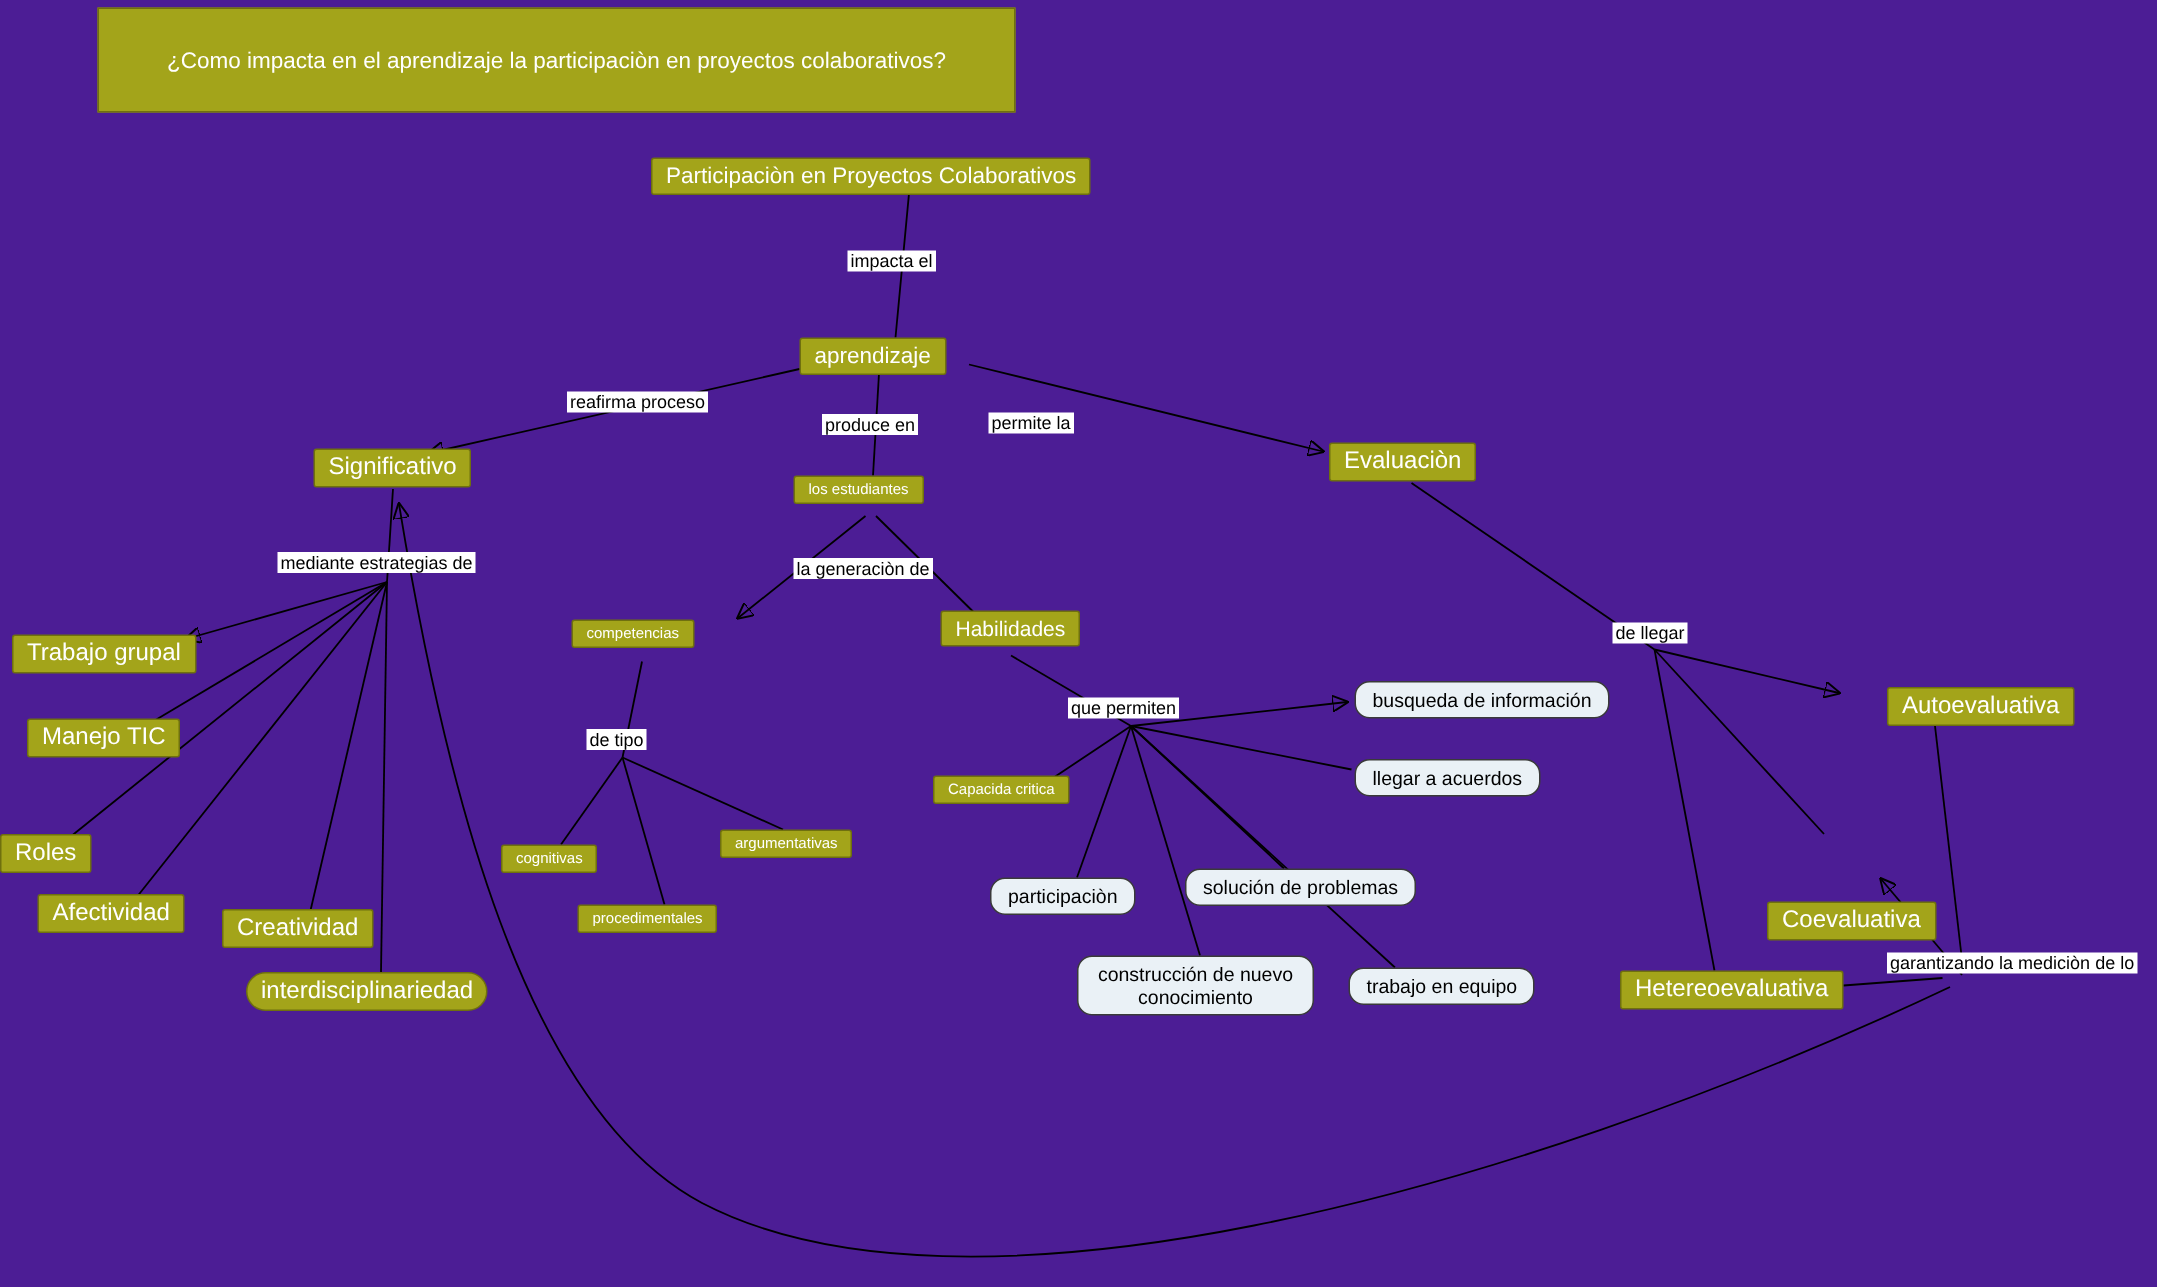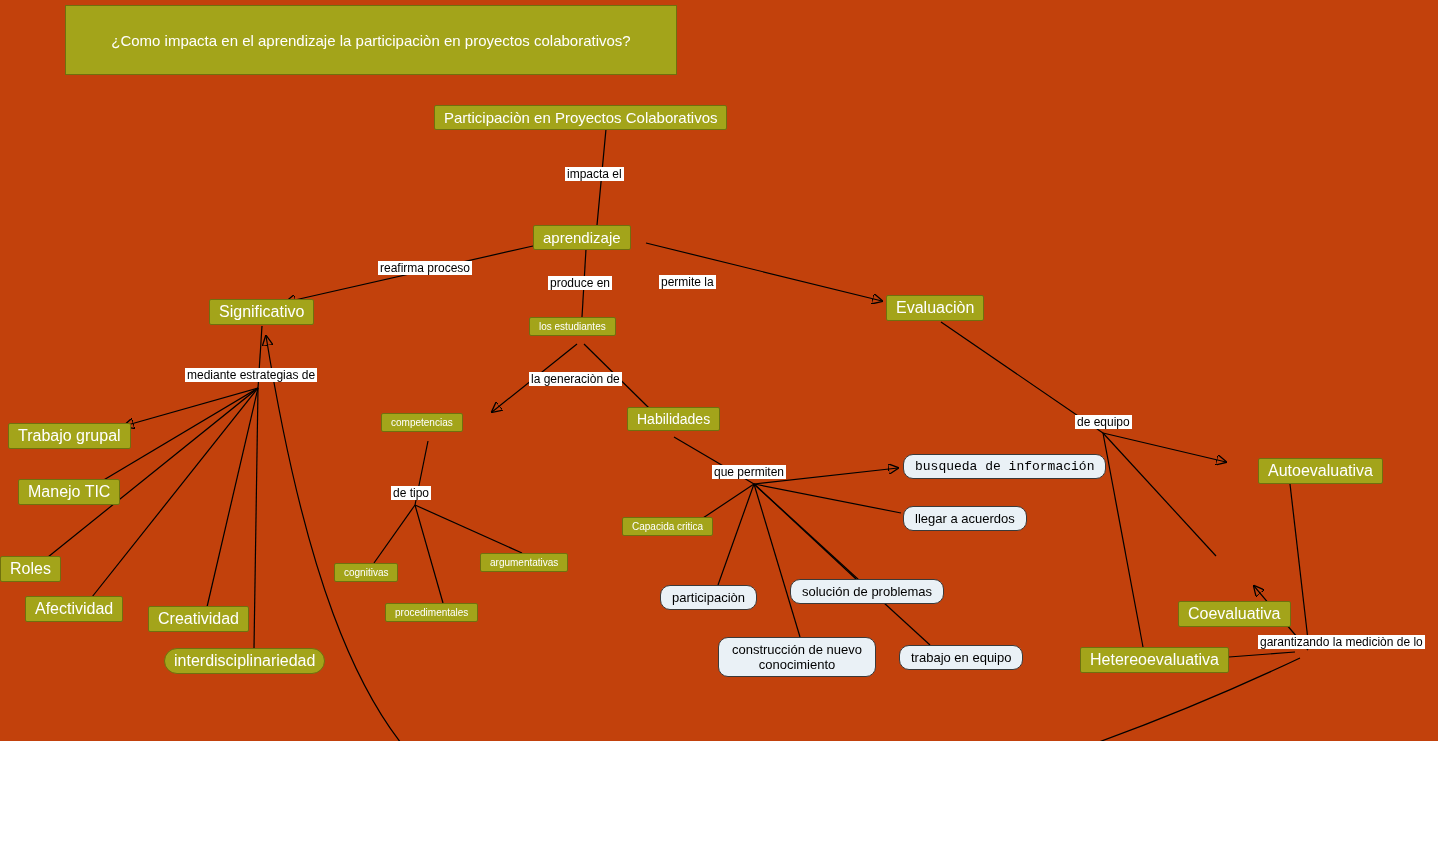--- a/index.html
+++ b/index.html
@@ -7,22 +7,22 @@
     --node-border:#6F700E;
     --node-text:#FFFFFF;
     --outcome-fill:#EAF1F6;
     --outcome-border:#3A3A3A;
     --line:#000000;
   }
   *{box-sizing:border-box;}
   html,body{margin:0;padding:0;background:#fff;}
   #canvas{
     position:relative;
-    width:1438px;height:741px;
-    background:#c2410c;
+    width:1438px;height:858px;
+    background:#4c1d95;
     font-family:"Liberation Sans", sans-serif;
     overflow:hidden;
   }
   #wires{position:absolute;left:0;top:0;z-index:1;}
   #wires line, #wires path{stroke:var(--line);stroke-width:1.2;fill:none;}
   .node{
     position:absolute;z-index:3;
     background:var(--node-fill);
     border:1px solid var(--node-border);
     color:var(--node-text);
@@ -128,31 +128,31 @@
   <div class="node fs14" style="left:627px;top:407px;">Habilidades</div>
   <div class="node fs13" style="left:334px;top:563px;">cognitivas</div>
   <div class="node fs13" style="left:385px;top:603px;">procedimentales</div>
   <div class="node fs13" style="left:480px;top:553px;">argumentativas</div>
   <div class="node fs13" style="left:622px;top:517px;">Capacida critica</div>
 
   <div class="node fs16" style="left:1222px;top:458px;margin-left:36px;">Autoevaluativa</div>
   <div class="node fs16" style="left:1178px;top:556px;margin-top:45px;">Coevaluativa</div>
   <div class="node fs16" style="left:1080px;top:647px;">Hetereoevaluativa</div>
 
-  <div class="outcome" style="left:903px;top:454px;font-family:Liberation Mono, monospace;">busqueda de información</div>
+  <div class="outcome" style="left:903px;top:454px;">busqueda de información</div>
   <div class="outcome" style="left:903px;top:506px;">llegar a acuerdos</div>
   <div class="outcome" style="left:660px;top:585px;">participaciòn</div>
   <div class="outcome" style="left:790px;top:579px;">solución de problemas</div>
   <div class="outcome" style="left:718px;top:637px;width:158px;white-space:normal;">construcción de nuevo conocimiento</div>
   <div class="outcome" style="left:899px;top:645px;">trabajo en equipo</div>
 
   <div class="link-label" style="left:565px;top:167px;">impacta el</div>
   <div class="link-label" style="left:378px;top:261px;">reafirma proceso</div>
   <div class="link-label" style="left:548px;top:276px;">produce en</div>
   <div class="link-label" style="left:659px;top:275px;">permite la</div>
   <div class="link-label" style="left:185px;top:368px;">mediante estrategias de</div>
   <div class="link-label" style="left:529px;top:372px;">la generaciòn de</div>
   <div class="link-label" style="left:391px;top:486px;">de tipo</div>
   <div class="link-label" style="left:712px;top:465px;">que permiten</div>
-  <div class="link-label" style="left:1075px;top:415px;">de equipo</div>
+  <div class="link-label" style="left:1075px;top:415px;">de llegar</div>
   <div class="link-label" style="left:1258px;top:635px;">garantizando la mediciòn de lo</div>
 
 </div>
 
 </body></html>

